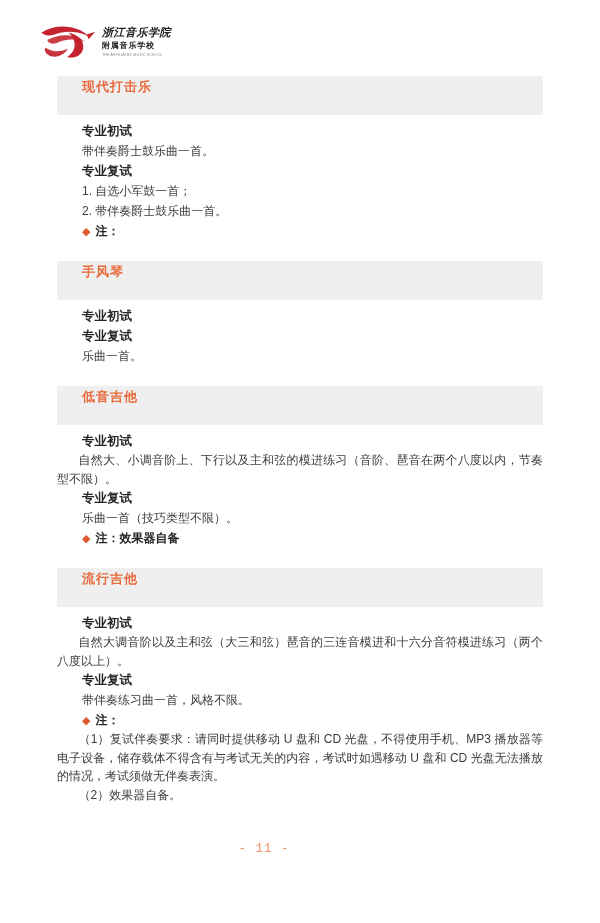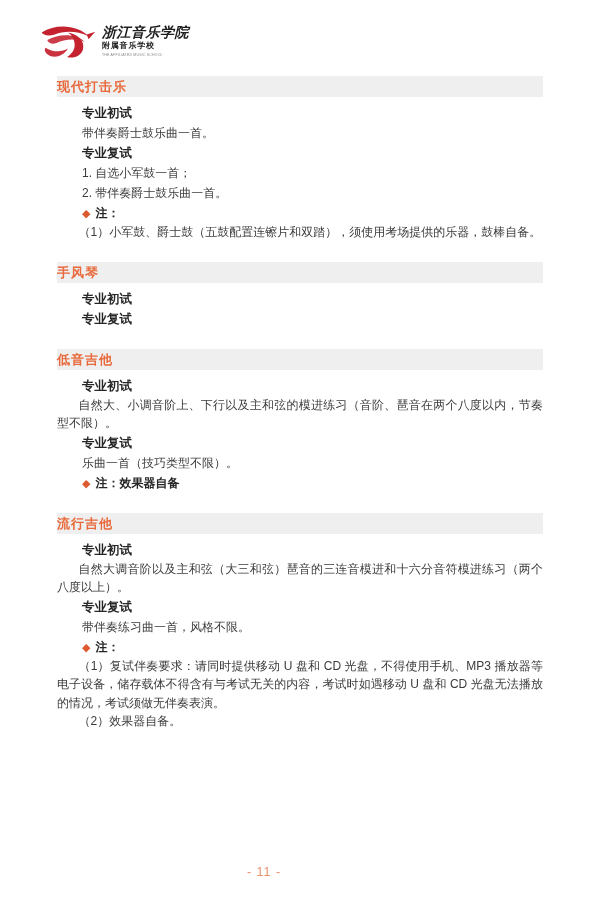--- a/index.html
+++ b/index.html
@@ -9,53 +9,53 @@
     -webkit-font-smoothing:antialiased;
   }
   .page{position:absolute;inset:0;background:#fff;}
 
   
   .logo{position:absolute;top:22px;left:36px;display:flex;align-items:flex-start;}
   .logo svg{display:block;}
   .logo-text{margin-left:4px;padding-top:4px;}
   .logo-cn{
     font-family:"DejaVu Serif","Liberation Serif",serif;
-    font-style:italic;font-weight:bold;font-size:14px;line-height:13px;
+    font-style:italic;font-weight:bold;font-size:11px;line-height:13px;
     color:#1d1d1d;letter-spacing:0.5px;white-space:nowrap;
   }
   .logo-sub{font-size:8px;font-weight:bold;color:#1d1d1d;letter-spacing:0.8px;margin-top:1px;white-space:nowrap;}
   .logo-en{font-size:3.5px;color:#8a8a8a;letter-spacing:0.2px;margin-top:1.5px;white-space:nowrap;overflow:hidden;max-width:62px;}
 
   
   .content{
     position:absolute;top:76px;left:0;width:600px;box-sizing:border-box;
     padding:0 57px;font-size:12px;color:#3b3b3b;
   }
   .sec{margin-bottom:20px;}
   .sec-title{
     background:var(--bar-bg,#efefef);
-    height:21px;line-height:21px;
+    height:39px;line-height:21px;padding-left:25px;
     color:var(--accent,#e8693b);
     font-weight:bold;font-size:13px;letter-spacing:1px;
     margin-bottom:6px;
   }
   .blk{line-height:20px;}
   .blk.heading{font-weight:bold;color:#262626;padding-left:25px;font-size:12.5px;}
   .blk.para{padding-left:25px;color:#3b3b3b;}
   .blk.para-indent{
     text-indent:1.8em;line-height:18.5px;text-align:justify;
     color:#3b3b3b;
   }
   .blk.note{padding-left:25px;font-weight:bold;color:#262626;}
   .diamond{color:var(--diamond,#dc5a2e);font-size:11px;margin-right:5px;}
 
   
   .pagenum{
-    position:absolute;top:865px;left:0;width:528px;text-align:center;
-    color:var(--pagenum,#ee8f6d);font-size:12.5px;letter-spacing:1px;
+    position:absolute;top:842px;left:0;width:528px;text-align:center;
+    color:var(--pagenum,#ee8f6d);font-size:12.5px;letter-spacing:1px;font-family:Liberation Mono, monospace;
   }
 </style>
 </head>
 <body>
 
 <div class="page">
 
   <header class="logo">
     <svg width="62" height="40" viewBox="0 0 66 40" aria-hidden="true">
       <g fill="#c4222f">
@@ -75,26 +75,26 @@
 
   <main class="content" id="sections">
       <section class="sec">
         <div class="sec-title">现代打击乐</div>
         <div class="blk heading">专业初试</div>
         <div class="blk para">带伴奏爵士鼓乐曲一首。</div>
         <div class="blk heading">专业复试</div>
         <div class="blk para">1. 自选小军鼓一首；</div>
         <div class="blk para">2. 带伴奏爵士鼓乐曲一首。</div>
         <div class="blk note"><span class="diamond">◆</span><span>注：</span></div>
-        <div class="blk para-indent">（1）小军鼓、爵士鼓（五鼓配置连镲片和双踏），须使用考场提供的乐器，鼓棒自备。</div>
       </section>
       <section class="sec">
         <div class="sec-title">手风琴</div>
         <div class="blk heading">专业初试</div>
         <div class="blk heading">专业复试</div>
+        <div class="blk para">乐曲一首。</div>
       </section>
       <section class="sec">
         <div class="sec-title">低音吉他</div>
         <div class="blk heading">专业初试</div>
         <div class="blk para-indent">自然大、小调音阶上、下行以及主和弦的模进练习（音阶、琶音在两个八度以内，节奏型不限）。</div>
         <div class="blk heading">专业复试</div>
         <div class="blk para">乐曲一首（技巧类型不限）。</div>
         <div class="blk note"><span class="diamond">◆</span><span>注：效果器自备</span></div>
       </section>
       <section class="sec">

